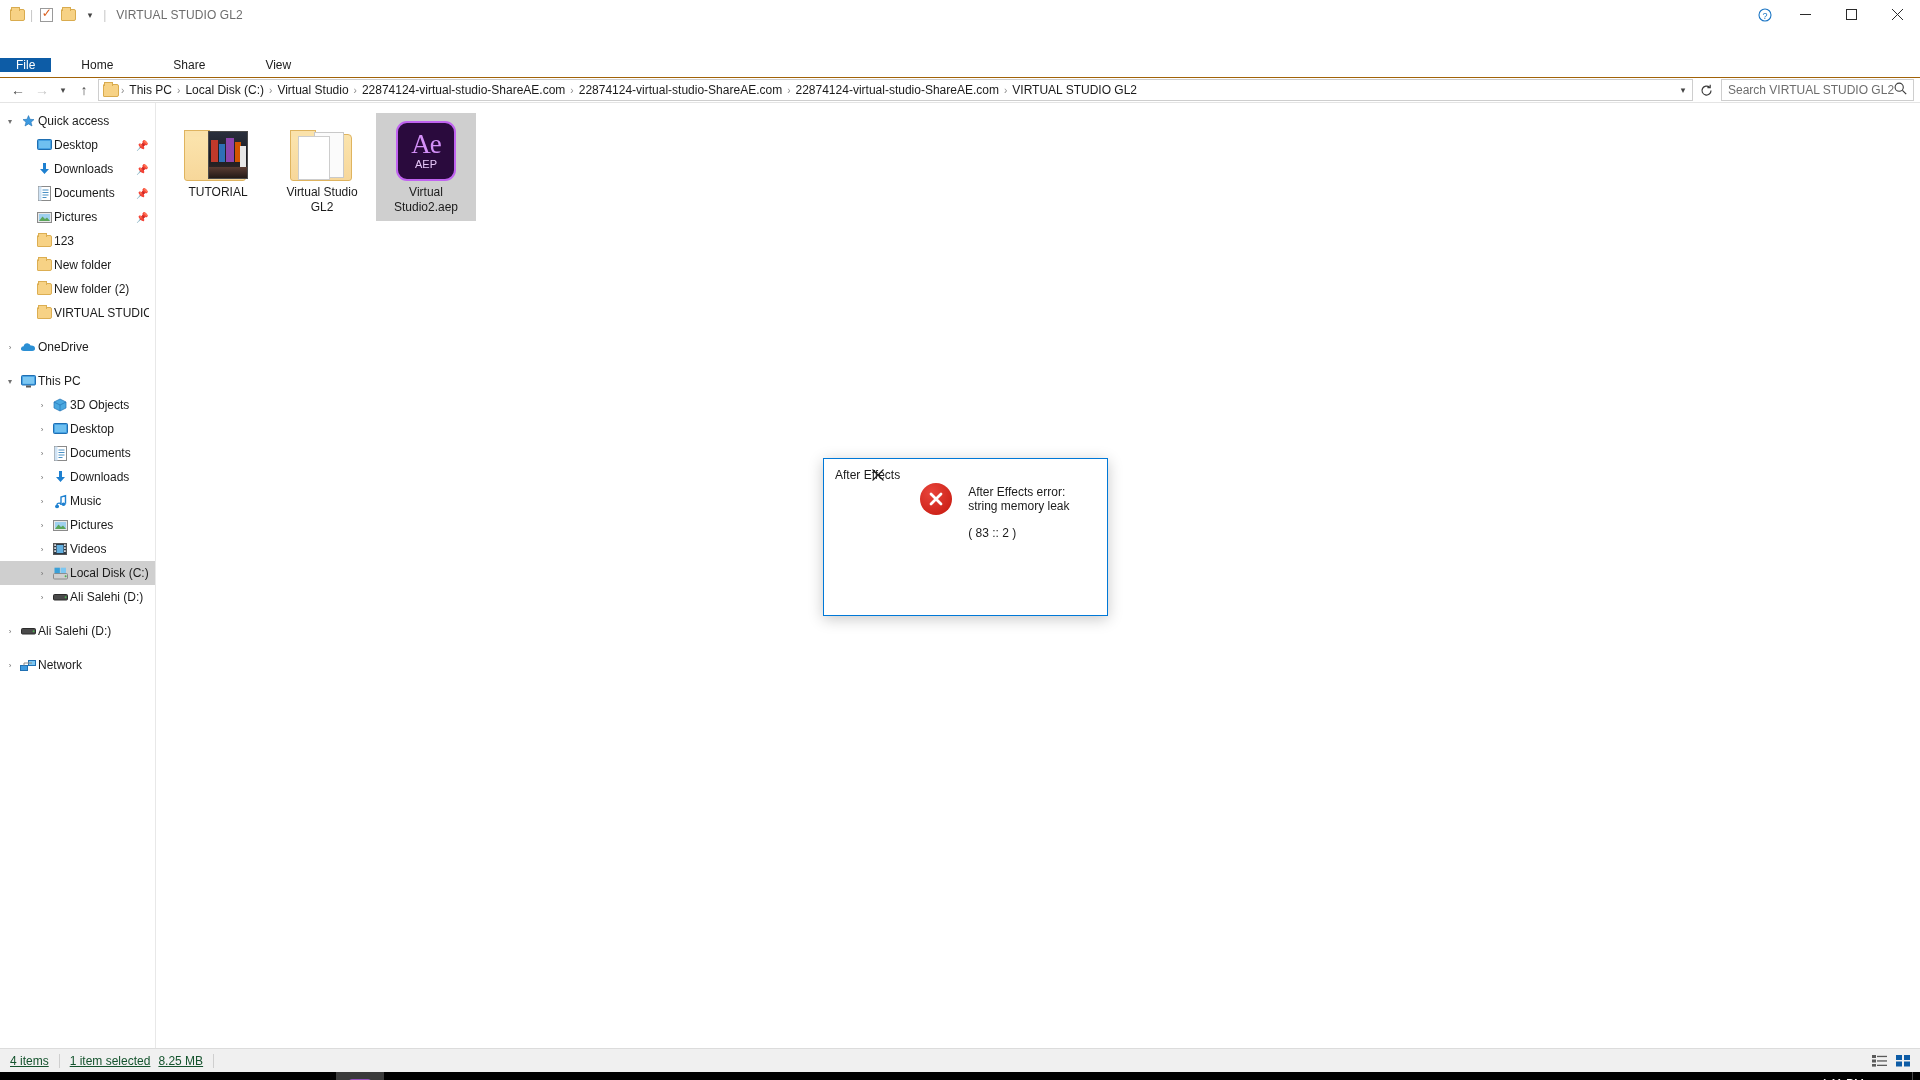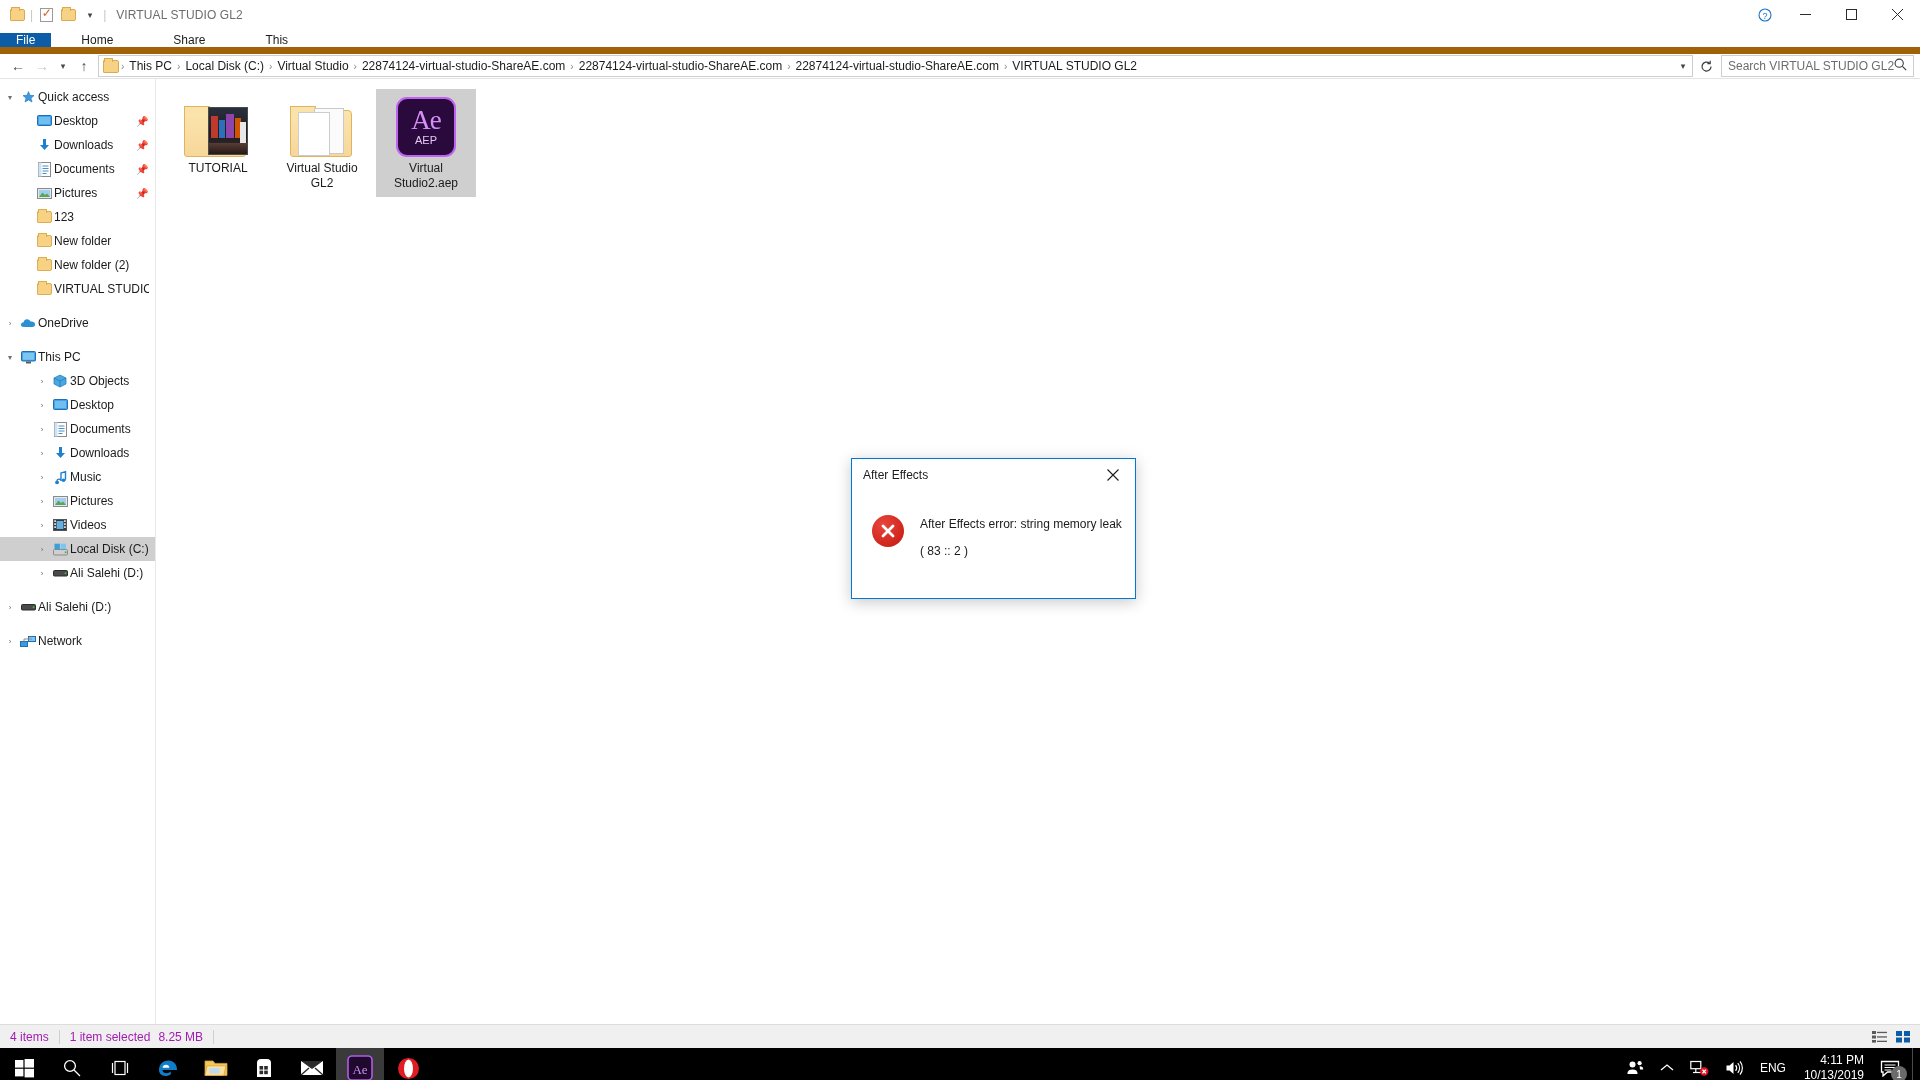--- a/index.html
+++ b/index.html
@@ -53,22 +53,22 @@
     align-items: center; justify-content: center;
     font-size: 11px; color: #2b2b2b;
   }
   .help-btn {
     width: 34px; height: 29px; display: flex;
     align-items: center; justify-content: center;
   }
 
   
   .ribbon {
-    height: 25px; display: flex; align-items: flex-end;
-    background: #ffffff; border-bottom: 7px solid #a16207;
+    height: 25px; display: flex; align-items: center;
+    background: #ffffff; border-bottom: 1px solid #a16207; margin-top: 24px;
   }
   .tab {
     display: flex; align-items: center; justify-content: center;
     font-size: 12px; color: #1b1b1b; padding: 0 30px;
     min-width: 46px;
   }
   .tab.file { background: #0d5ca6; color: #fff; min-width: 46px; padding: 0 16px; }
 
   
   .addrrow {
@@ -274,21 +274,21 @@
     font-family: "Liberation Serif", serif; letter-spacing: -1px;
   }
   .aep .ext {
     font-size: 11px; color: #e5c6f7; line-height: 13px; margin-top: 1px;
   }
 
   
   .statusbar {
     height: 24px; background: #f0f0f0; border-top: 1px solid #dcdcdc;
     display: flex; align-items: center; font-size: 12px;
-    color: #a21caf; padding-left: 10px; position: relative;
+    color: #14532d; padding-left: 10px; position: relative; text-decoration: underline;
   }
   .st-sep { width: 1px; height: 14px; background: #cfcfcf; margin: 0 10px; }
   .view-btns {
     position: absolute; right: 8px; display: flex; gap: 6px; align-items: center;
   }
   .vb { width: 18px; height: 18px; display: flex; align-items: center;
     justify-content: center; color: #5a5a5a; font-size: 12px; }
   .vb.act { color: #0d5ca6; }
 
   
@@ -326,24 +326,24 @@
     display: flex; align-items: center; justify-content: center;
   }
   .showdesk { width: 8px; height: 40px; border-left: 1px solid #4a4a4a; }
 
   
   .overlay {
     position: absolute; inset: 0; pointer-events: none;
   }
   .dialog {
     position: absolute; left: 823px; top: 458px;
-    width: 285px; height: 141px;
+    width: 285px; height: 158px;
     background: #ffffff; border: 1px solid #0078d7;
     box-shadow: 0 3px 14px rgba(0,0,0,.22);
-    pointer-events: auto; display: flex; flex-direction: column; margin-left: 28px;
+    pointer-events: auto; display: flex; 
   }
   .dlg-title {
     height: 32px; display: flex; align-items: center;
     padding-left: 11px; font-size: 12px; color: #1b1b1b;
     position: relative;
   }
   .dlg-close {
     position: absolute; right: 0; top: 0; width: 44px; height: 31px;
     display: flex; align-items: center; justify-content: center;
     font-size: 14px; color: #1b1b1b;
@@ -415,21 +415,21 @@
           <path d="M0 0 L11 11 M11 0 L0 11" stroke="currentColor" stroke-width="1"></path>
         </svg>
     </div>
   </div>
 </div>
 
 <div class="ribbon">
   <div class="tab file">File</div>
   <div class="tab">Home</div>
   <div class="tab">Share</div>
-  <div class="tab">This</div>
+  <div class="tab">View</div>
 </div>
 
 <div class="addrrow">
   <div class="nav-btn">←</div>
   <div class="nav-btn dis">→</div>
   <div class="nav-btn small">▾</div>
   <div class="nav-btn">↑</div>
   <div class="addrbox">
     <span class="addr-folder"></span>
     <div class="crumbs">

